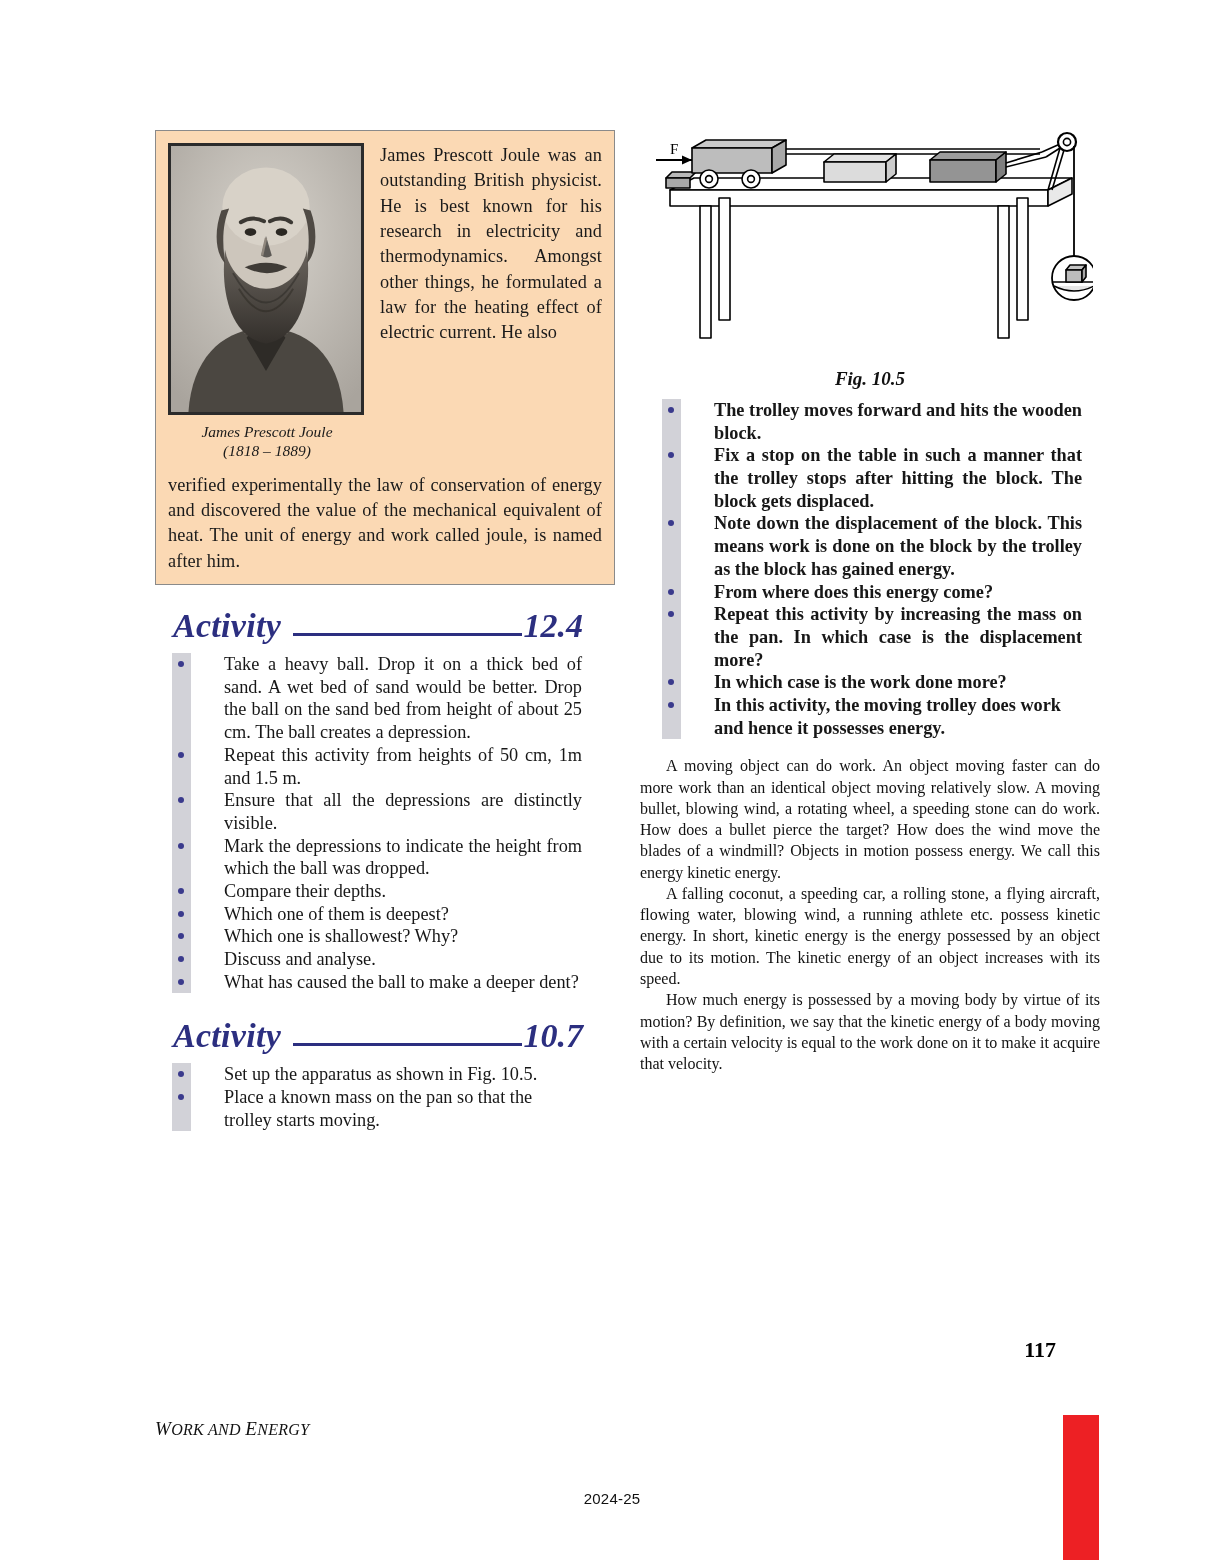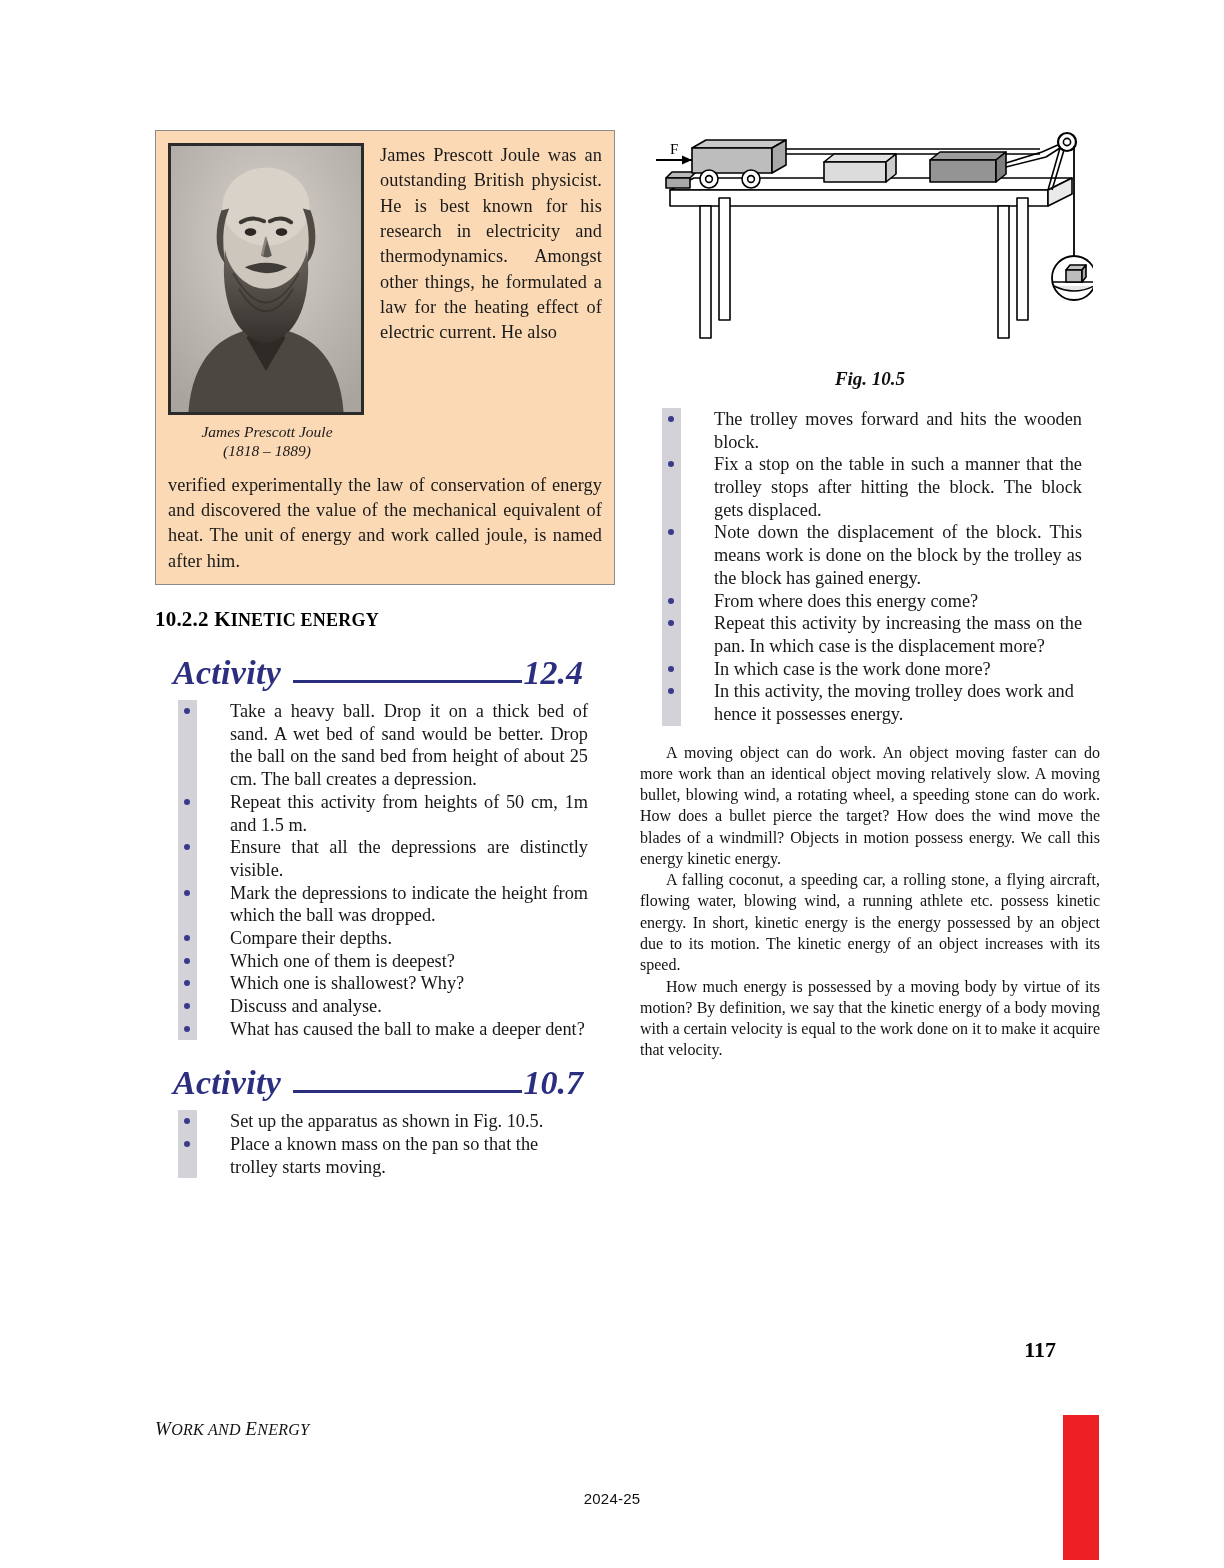--- a/index.html
+++ b/index.html
@@ -122,21 +122,21 @@
     font-weight: bold;
     font-size: 34px;
     line-height: 1;
     white-space: nowrap;
   }
 
   
   .blist {
     position: relative;
     margin-top: 10px;
-    margin-left: 23px;
+    margin-left: 17px;
     padding-left: 52px;
     width: 358px;
   }
   .blist::before {
     content: "";
     position: absolute;
     left: 0;
     top: 0;
     bottom: 0;
     width: 19px;
@@ -289,23 +289,20 @@
         </div>
         <div class="bio-caption">
           <span>James Prescott Joule</span><br>
           <span>(1818 – 1889)</span>
         </div>
       </div>
       <div class="bio-text">James Prescott Joule was an outstanding British physicist. He is best known for his research in electricity and thermodynamics. Amongst other things, he formulated a law for the heating effect of electric current. He also</div>
       <div class="bio-text" style="clear:both;">verified experimentally the law of conservation of energy and discovered the value of the mechanical equivalent of heat. The unit of energy and work called joule, is named after him.</div>
     </div>
 
-    <div class="sec-head">
-      <span class="bigcap">10.2.2</span><span class="bigcap">&nbsp;</span><span class="bigcap">K</span><span class="smallcaps">INETIC ENERGY</span>
-    </div>
 
     <div class="activity">
       <span class="activity-word">Activity</span>
       <span class="activity-rule"></span>
       <span class="activity-num">12.4</span>
     </div>
 
     <div class="blist">
       <div class="bitem">
           <span class="dot"></span>
@@ -424,21 +421,21 @@
           <line x1="405" y1="152" x2="447" y2="152" stroke-width="1.6"></line>
           <polygon points="418,140 434,140 438,135 422,135" fill="#c4c4c4"></polygon>
           <rect x="418" y="140" width="16" height="12" fill="#bcbcbc"></rect>
           <polygon points="434,152 438,147 438,135 434,140" fill="#a6a6a6"></polygon>
         </g>
         <text x="22" y="24" font-family="Liberation Serif, serif" font-size="15" fill="#000">F</text>
       </svg>
       <div class="fig-caption">Fig. 10.5</div>
     </div>
 
-    <div class="blist right" style="margin-top:18px;">
+    <div class="blist right" style="margin-top:9px;font-weight:bold;">
       <div class="bitem">
           <span class="dot"></span>
           <span class="btxt">The trolley moves forward and hits the wooden block.</span>
         </div>
       <div class="bitem">
           <span class="dot"></span>
           <span class="btxt">Fix a stop on the table in such a manner that the trolley stops after hitting the block. The block gets displaced.</span>
         </div>
       <div class="bitem">
           <span class="dot"></span>

